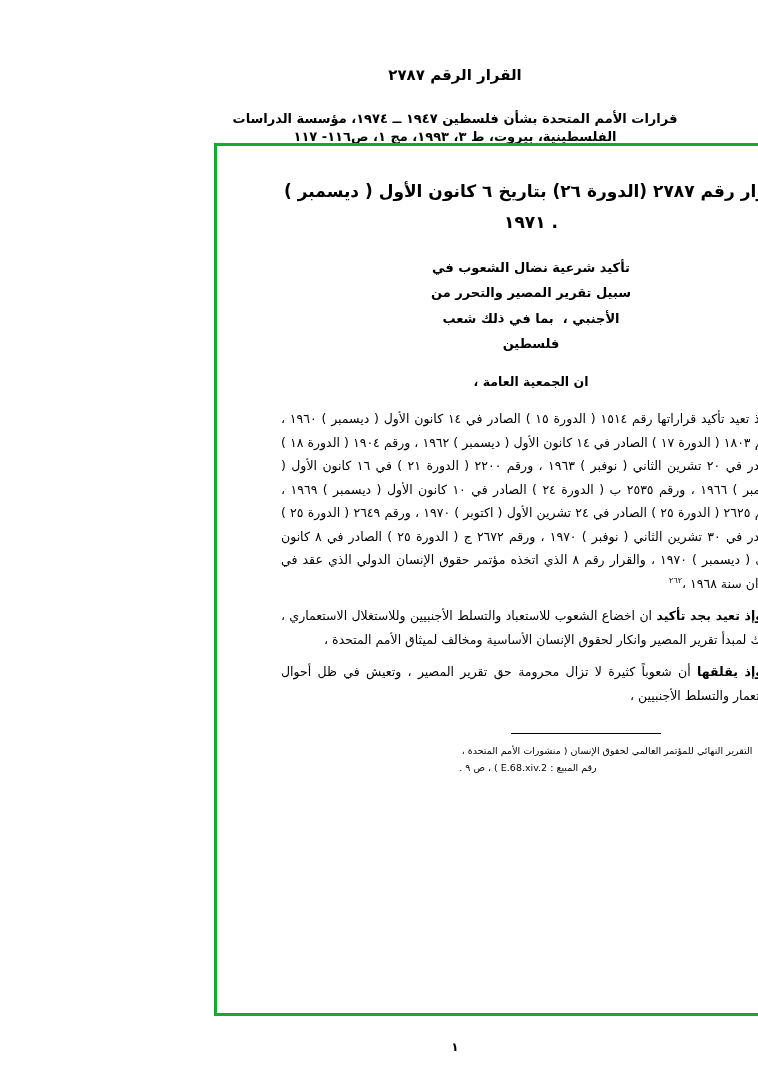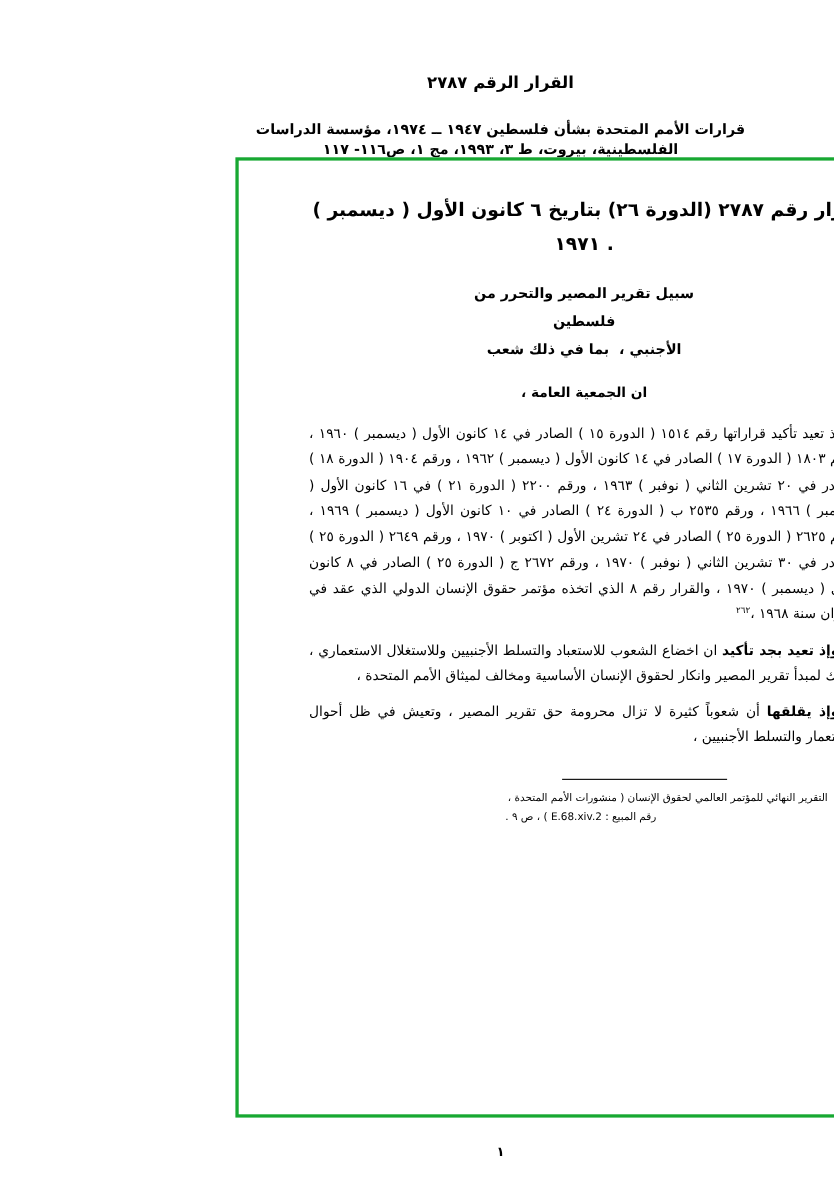--- a/index.html
+++ b/index.html
@@ -147,23 +147,24 @@
 
   <div class="frame">
     <div class="frame-inner">
 
       <div class="res-line">
         <span>قرار رقم ٢٧٨٧ (الدورة ٢٦) بتاريخ ٦ كانون الأول ( ديسمبر )</span>
         <span class="second">. ١٩٧١</span>
       </div>
 
       <div class="subject">
+        <div>تأكيد شرعية نضال الشعوب في</div>
         <div>سبيل تقرير المصير والتحرر من</div>
+        <div>الأجنبي ،  بما في ذلك شعب</div>
         <div>فلسطين</div>
-        <div>الأجنبي ،  بما في ذلك شعب</div>
       </div>
 
       <div class="assembly">ان الجمعية العامة ،</div>
 
       <div class="body-text">
 
         <div class="para first">
           <span>إذ تعيد تأكيد قراراتها رقم ١٥١٤ ( الدورة ١٥ ) الصادر في ١٤ كانون الأول ( ديسمبر ) ١٩٦٠ ، ورقم ١٨٠٣ ( الدورة ١٧ ) الصادر في ١٤ كانون الأول ( ديسمبر ) ١٩٦٢ ، ورقم ١٩٠٤ ( الدورة ١٨ ) الصادر في ٢٠ تشرين الثاني ( نوفبر ) ١٩٦٣ ، ورقم ٢٢٠٠ ( الدورة ٢١ ) في ١٦ كانون الأول ( ديسمبر ) ١٩٦٦ ، ورقم ٢٥٣٥ ب ( الدورة ٢٤ ) الصادر في ١٠ كانون الأول ( ديسمبر ) ١٩٦٩ ، ورقم ٢٦٢٥ ( الدورة ٢٥ ) الصادر في ٢٤ تشرين الأول ( اكتوبر ) ١٩٧٠ ، ورقم ٢٦٤٩ ( الدورة ٢٥ ) الصادر في ٣٠ تشرين الثاني ( نوفبر ) ١٩٧٠ ، ورقم ٢٦٧٢ ج ( الدورة ٢٥ ) الصادر في ٨ كانون الأول ( ديسمبر ) ١٩٧٠ ، والقرار رقم ٨ الذي اتخذه مؤتمر حقوق الإنسان الدولي الذي عقد في طهران سنة ١٩٦٨ ،</span><span class="sup">٢٦٢</span>
         </div>
 

